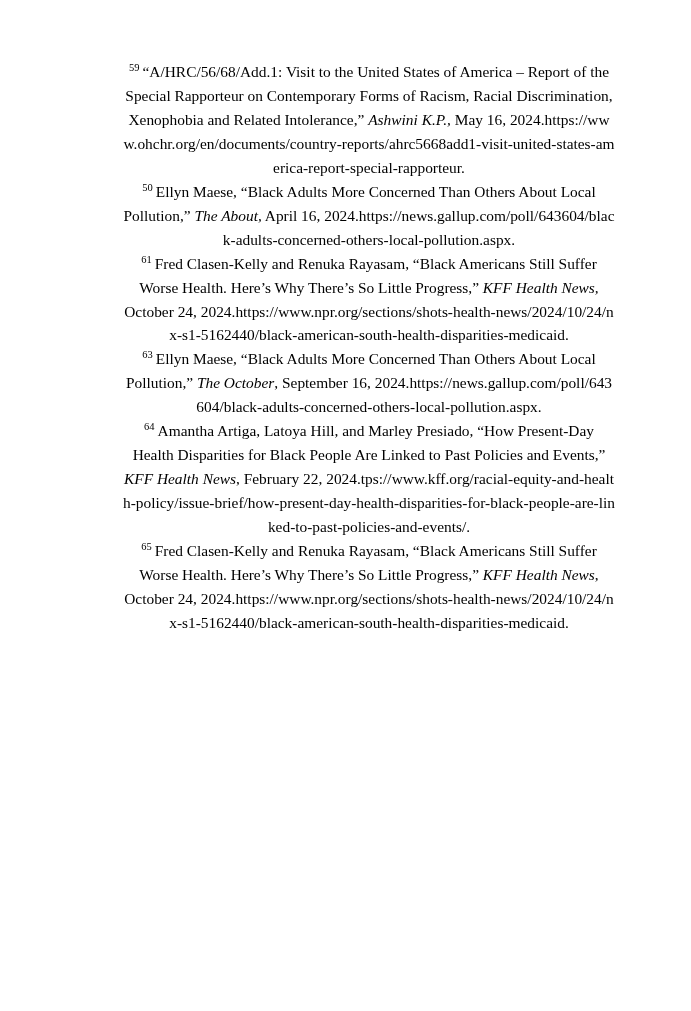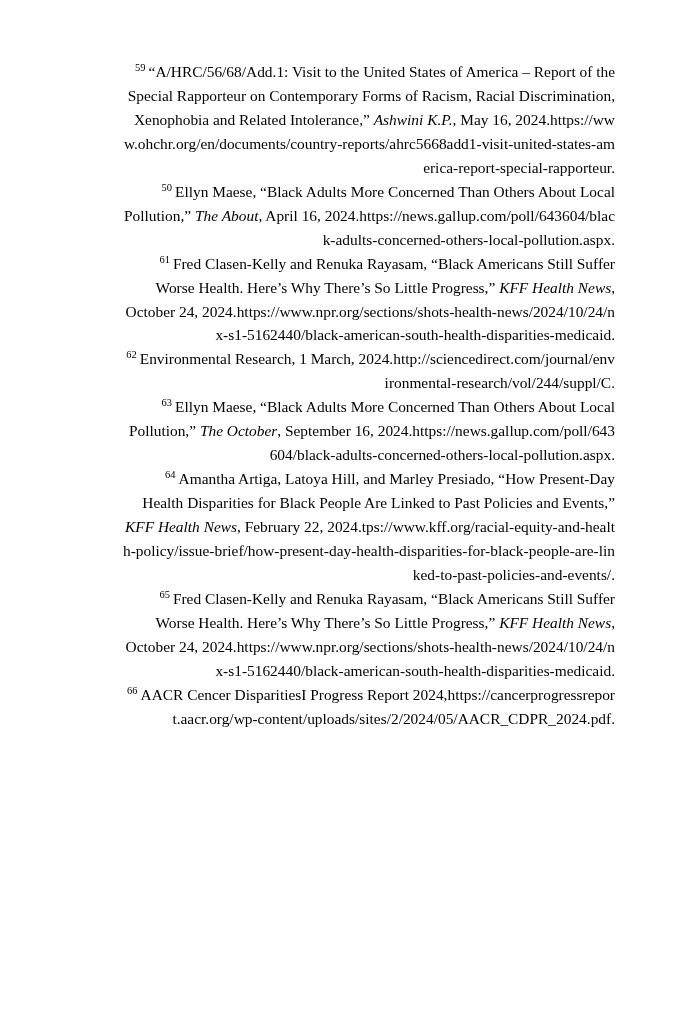--- a/index.html
+++ b/index.html
@@ -17,21 +17,21 @@
     position: relative;
     width: 691px;
     height: 1011px;
     box-sizing: border-box;
     padding: 60px 76px 40px 76px;
     background: #ffffff;
   }
   .notes {
     font-size: 15.4px;
     line-height: 1.555;
-    text-align: right;
+    text-align: center;
     margin-left: 47px;
   }
   .note {
     margin: 0 0 0 0;
     text-indent: 0;
   }
   .note-num {
     font-size: 10.5px;
     vertical-align: super;
     line-height: 0;
@@ -45,19 +45,17 @@
   }
 </style>
 </head>
 <body>
 
 <div class="page">
   <div class="notes" id="notes-container">
       <p class="note"><span class="note-num">59</span><span>“A/HRC/56/68/Add.1: Visit to the United States of America – Report of the Special Rapporteur on Contemporary Forms of Racism, Racial Discrimination, Xenophobia and Related Intolerance,” </span><span class="it">Ashwini K.P.,</span><span> May 16, 2024.</span><span class="url">https://www.ohchr.org/en/documents/country-reports/ahrc5668add1-visit-united-states-america-report-special-rapporteur.</span></p>
       <p class="note"><span class="note-num">50</span><span>Ellyn Maese, “Black Adults More Concerned Than Others About Local Pollution,” </span><span class="it">The About,</span><span> April 16, 2024.</span><span class="url">https://news.gallup.com/poll/643604/black-adults-concerned-others-local-pollution.aspx.</span></p>
       <p class="note"><span class="note-num">61</span><span>Fred Clasen-Kelly and Renuka Rayasam, “Black Americans Still Suffer Worse Health. Here’s Why There’s So Little Progress,” </span><span class="it">KFF Health News,</span><span> October 24, 2024.</span><span class="url">https://www.npr.org/sections/shots-health-news/2024/10/24/nx-s1-5162440/black-american-south-health-disparities-medicaid.</span></p>
-      <p class="note"><span class="note-num">62</span><span>Environmental Research, 1 March, 2024.</span><span class="url">http://sciencedirect.com/journal/environmental-research/vol/244/suppl/C.</span></p>
       <p class="note"><span class="note-num">63</span><span>Ellyn Maese, “Black Adults More Concerned Than Others About Local Pollution,” </span><span class="it">The October</span><span>, September 16, 2024.</span><span class="url">https://news.gallup.com/poll/643604/black-adults-concerned-others-local-pollution.aspx.</span></p>
       <p class="note"><span class="note-num">64</span><span>Amantha Artiga, Latoya Hill, and Marley Presiado, “How Present-Day Health Disparities for Black People Are Linked to Past Policies and Events,” </span><span class="it">KFF Health News</span><span>, February 22, 2024.</span><span class="url">tps://www.kff.org/racial-equity-and-health-policy/issue-brief/how-present-day-health-disparities-for-black-people-are-linked-to-past-policies-and-events/.</span></p>
       <p class="note"><span class="note-num">65</span><span>Fred Clasen-Kelly and Renuka Rayasam, “Black Americans Still Suffer Worse Health. Here’s Why There’s So Little Progress,” </span><span class="it">KFF Health News</span><span>, October 24, 2024.</span><span class="url">https://www.npr.org/sections/shots-health-news/2024/10/24/nx-s1-5162440/black-american-south-health-disparities-medicaid.</span></p>
-      <p class="note"><span class="note-num">66</span><span>AACR Cencer DisparitiesI Progress Report 2024,</span><span class="url">https://cancerprogressreport.aacr.org/wp-content/uploads/sites/2/2024/05/AACR_CDPR_2024.pdf.</span></p>
     </div>
 </div>
 
 </body></html>

